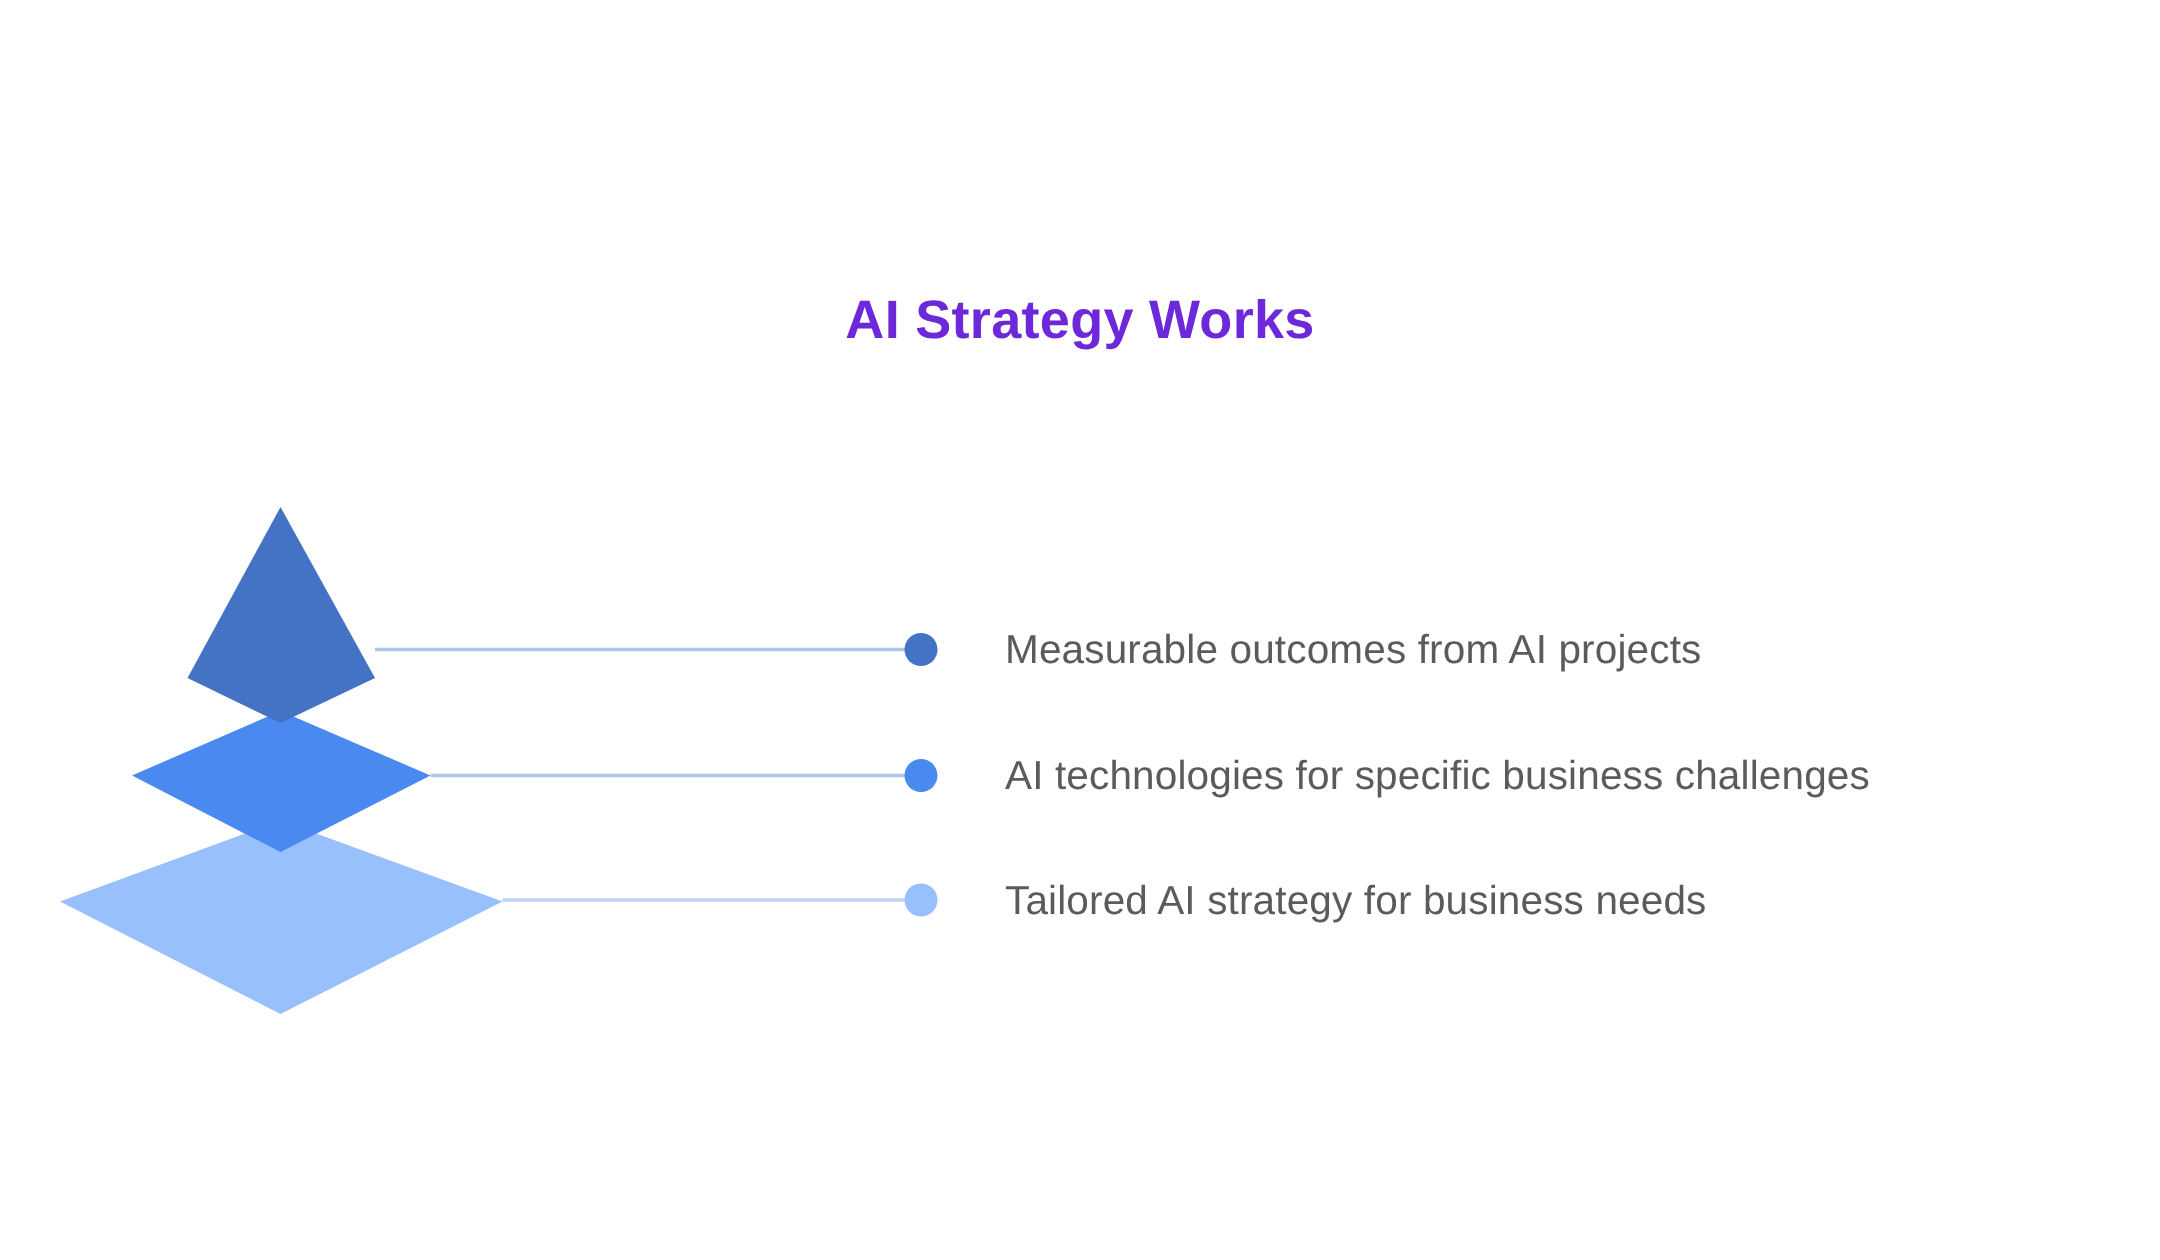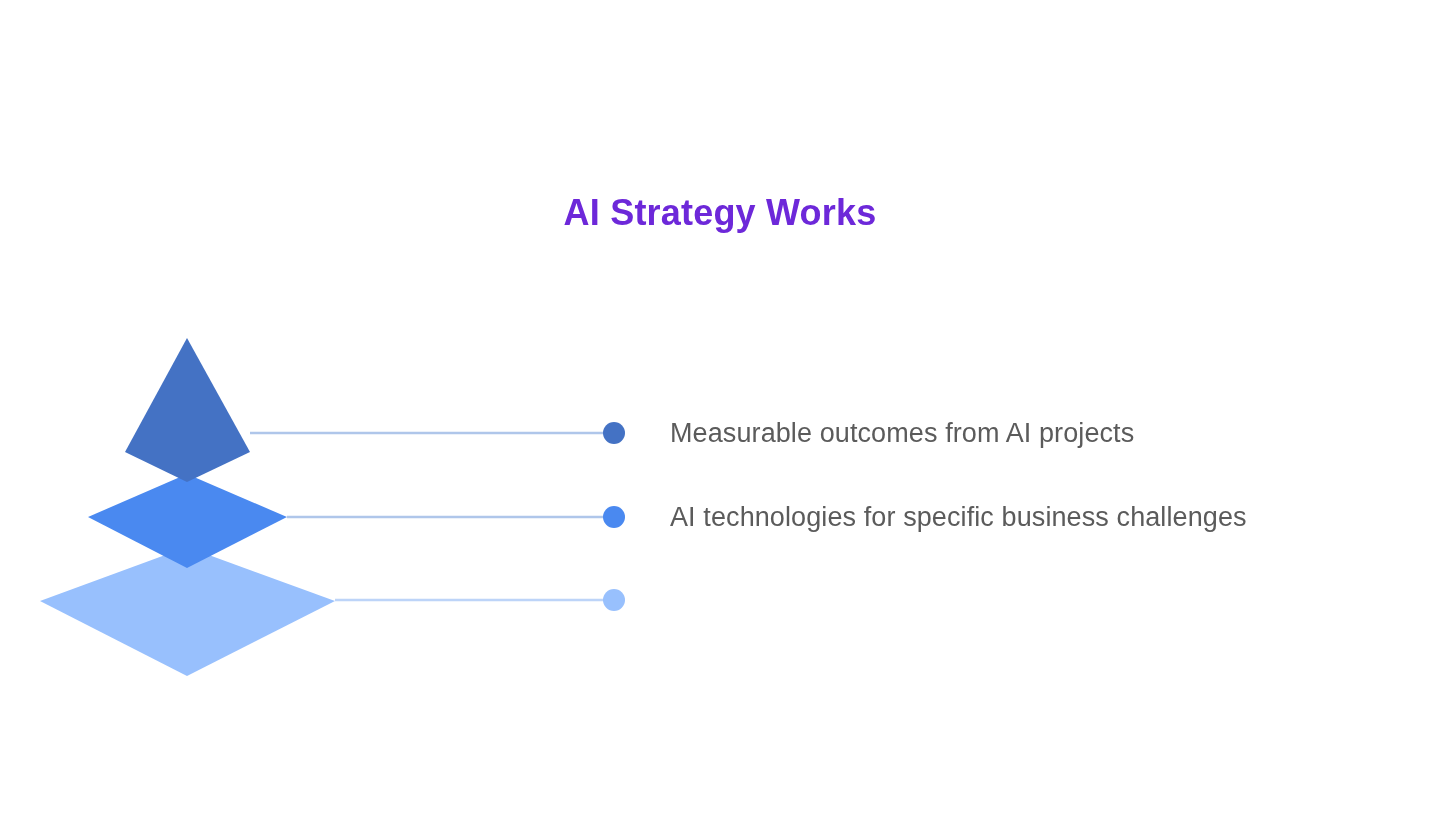--- a/index.html
+++ b/index.html
@@ -92,14 +92,17 @@
   </svg>
 
   <div class="label-row" id="label-row-1">
     <span class="label-text" style="color: rgb(91, 91, 91);">AI technologies for specific business challenges</span>
   </div>
 
   <div class="label-row" id="label-row-0">
     <span class="label-text" style="color: rgb(91, 91, 91);">Measurable outcomes from AI projects</span>
   </div>
 
+  <div class="label-row" id="label-row-2">
+    <span class="label-text" style="color: rgb(91, 91, 91);">Tailored AI strategy for business needs</span>
+  </div>
 
 </div>
 
 </body></html>

